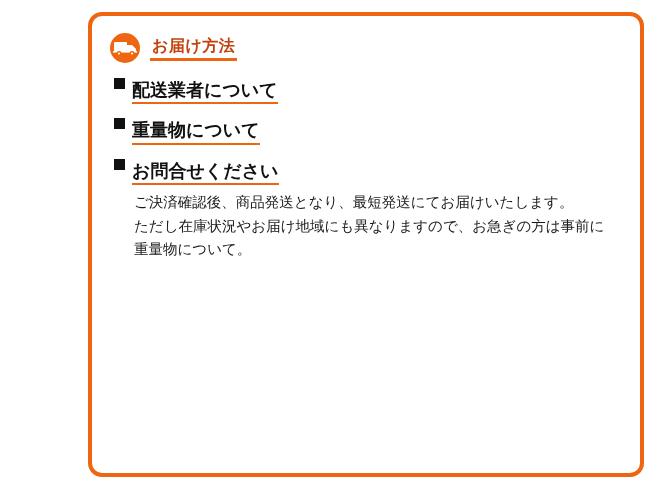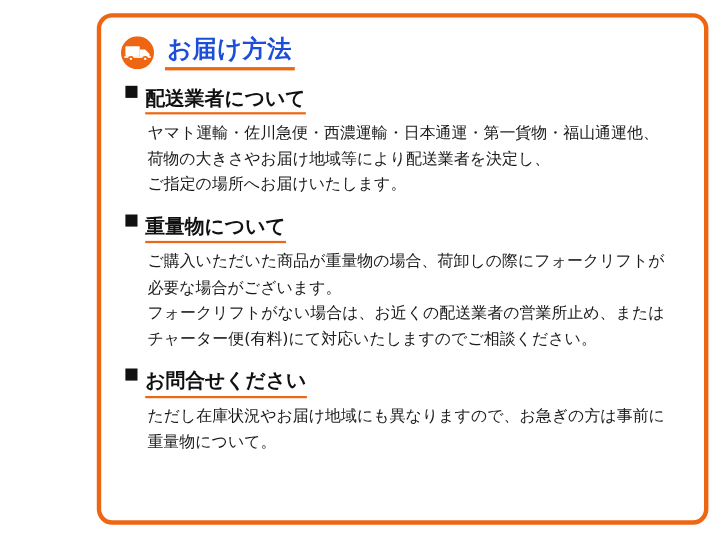--- a/index.html
+++ b/index.html
@@ -46,23 +46,23 @@
     height: 40px;
   }
   .truck-icon {
     width: 34px;
     height: 30px;
     margin-right: 8px;
     flex: 0 0 auto;
     display: block;
   }
   .header-title {
-    font-size: 22px;
+    font-size: 16px;
     font-weight: bold;
-    color: #1d4ed8;
+    color: #c2410c;
     letter-spacing: 0.5px;
     border-bottom: 3px solid #ee6611;
     padding: 0 2px 2px 2px;
     line-height: 1.25;
     white-space: nowrap;
     text-align: right;
   }
   
   .section {
     margin-bottom: 14px;
@@ -127,46 +127,36 @@
           </g>
         </svg>
         <div class="header-title">お届け方法</div>
       </div>
 
       <div class="section sec-1">
         <div class="section-heading">
           <span class="bullet-square"></span>
           <span class="section-heading-text">配送業者について</span>
         </div>
-        <div class="section-body">
-          <div class="line">ヤマト運輸・佐川急便・西濃運輸・日本通運・第一貨物・福山通運他、</div>
-          <div class="line">荷物の大きさやお届け地域等により配送業者を決定し、</div>
-          <div class="line">ご指定の場所へお届けいたします。</div>
-        </div>
       </div>
 
       <div class="section sec-2">
         <div class="section-heading">
           <span class="bullet-square"></span>
           <span class="section-heading-text">重量物について</span>
-        </div>
-        <div class="section-body">
-          <div class="line">ご購入いただいた商品が重量物の場合、荷卸しの際にフォークリフトが</div>
-          <div class="line">必要な場合がございます。</div>
-          <div class="line">フォークリフトがない場合は、お近くの配送業者の営業所止め、または</div>
-          <div class="line">チャーター便(有料)にて対応いたしますのでご相談ください。</div>
         </div>
       </div>
 
       <div class="section sec-3">
         <div class="section-heading">
           <span class="bullet-square"></span>
           <span class="section-heading-text">お問合せください</span>
         </div>
         <div class="section-body">
+          <div class="line">ご決済確認後、商品発送となり、最短発送にてお届けいたします。</div>
           <div class="line">ただし在庫状況やお届け地域にも異なりますので、お急ぎの方は事前に</div>
           <div class="line">重量物について。</div>
         </div>
       </div>
 
     </div>
   </div>
 </div>
 
 </body></html>

